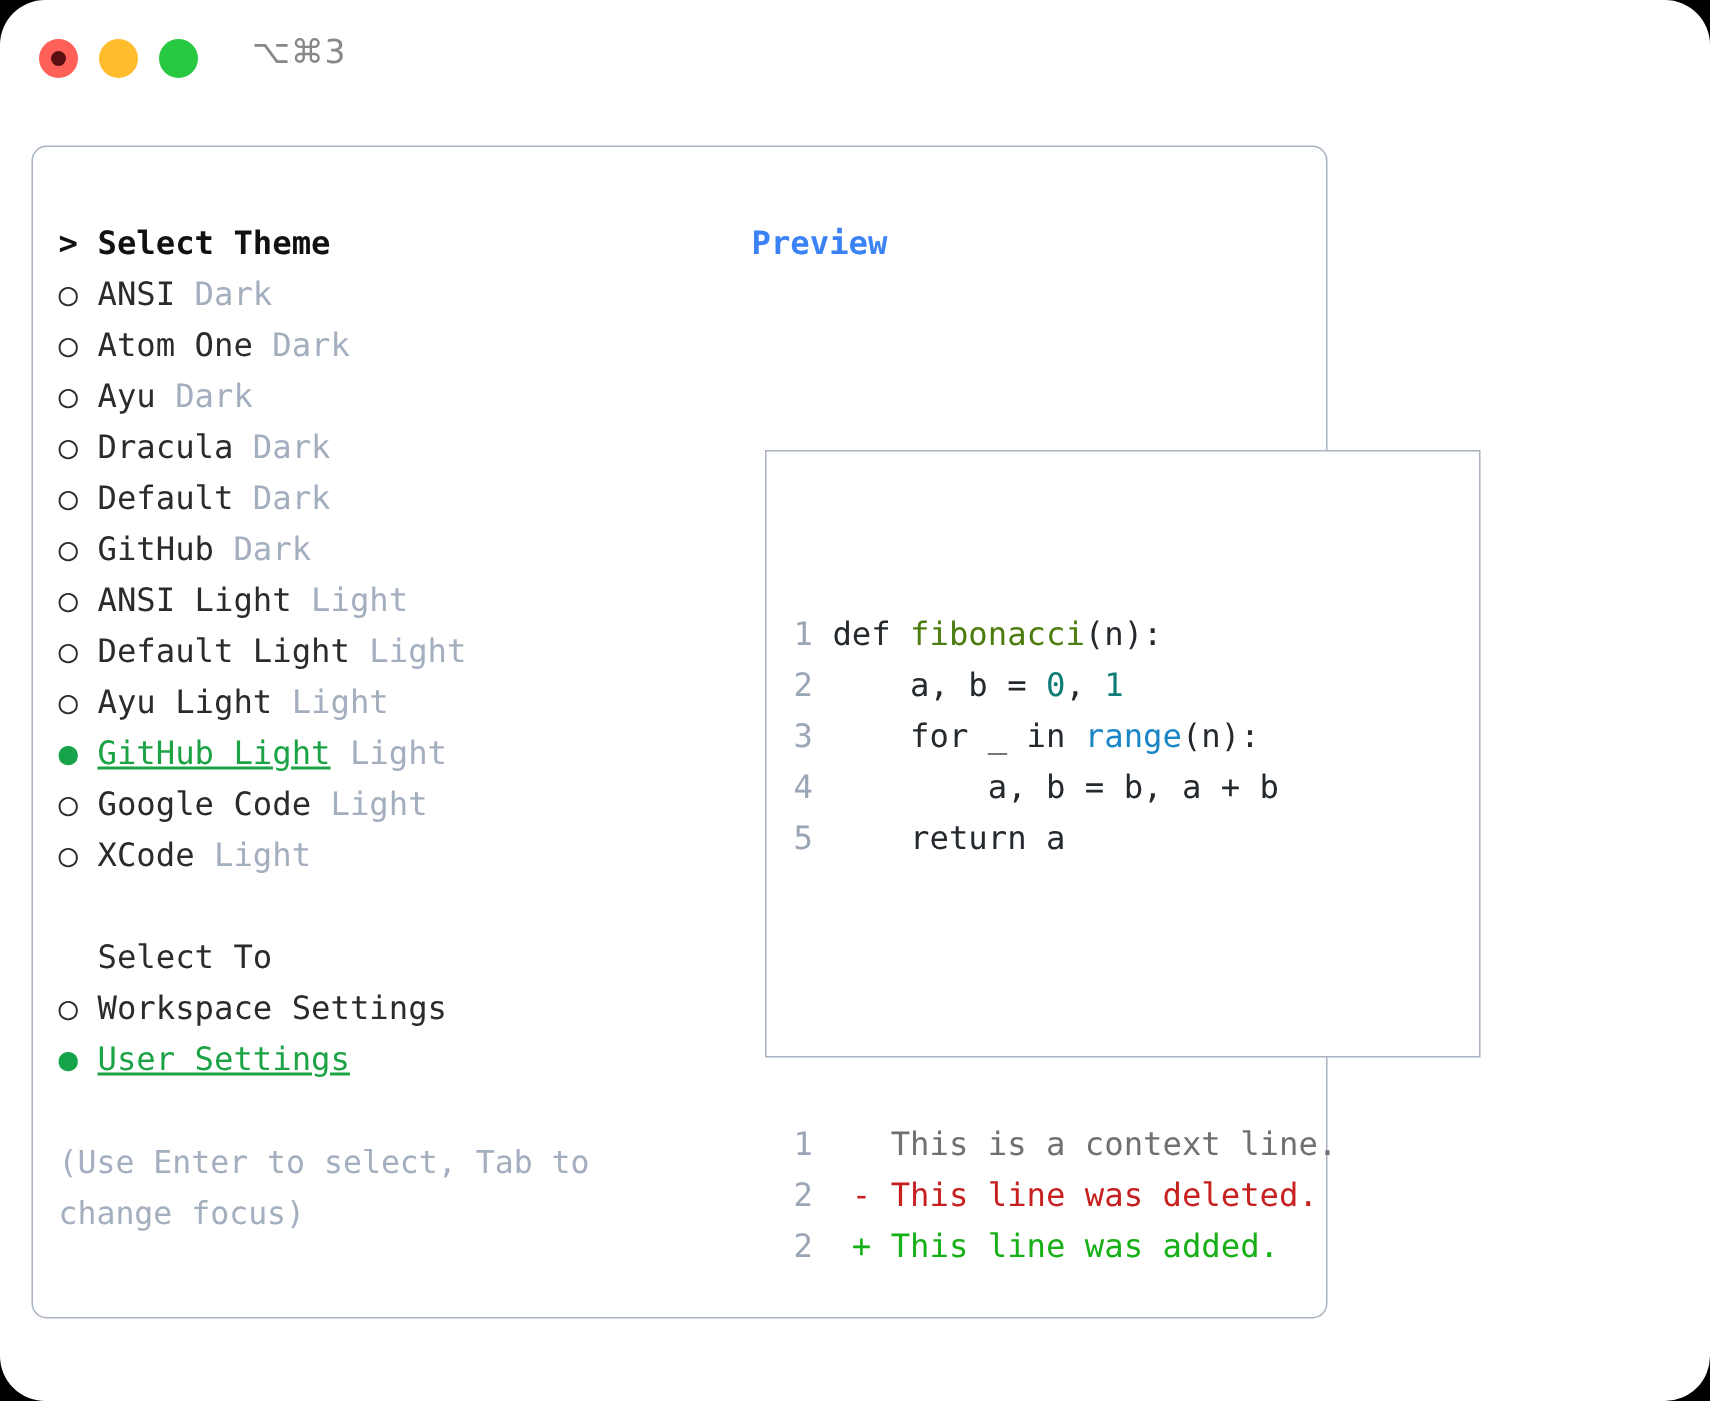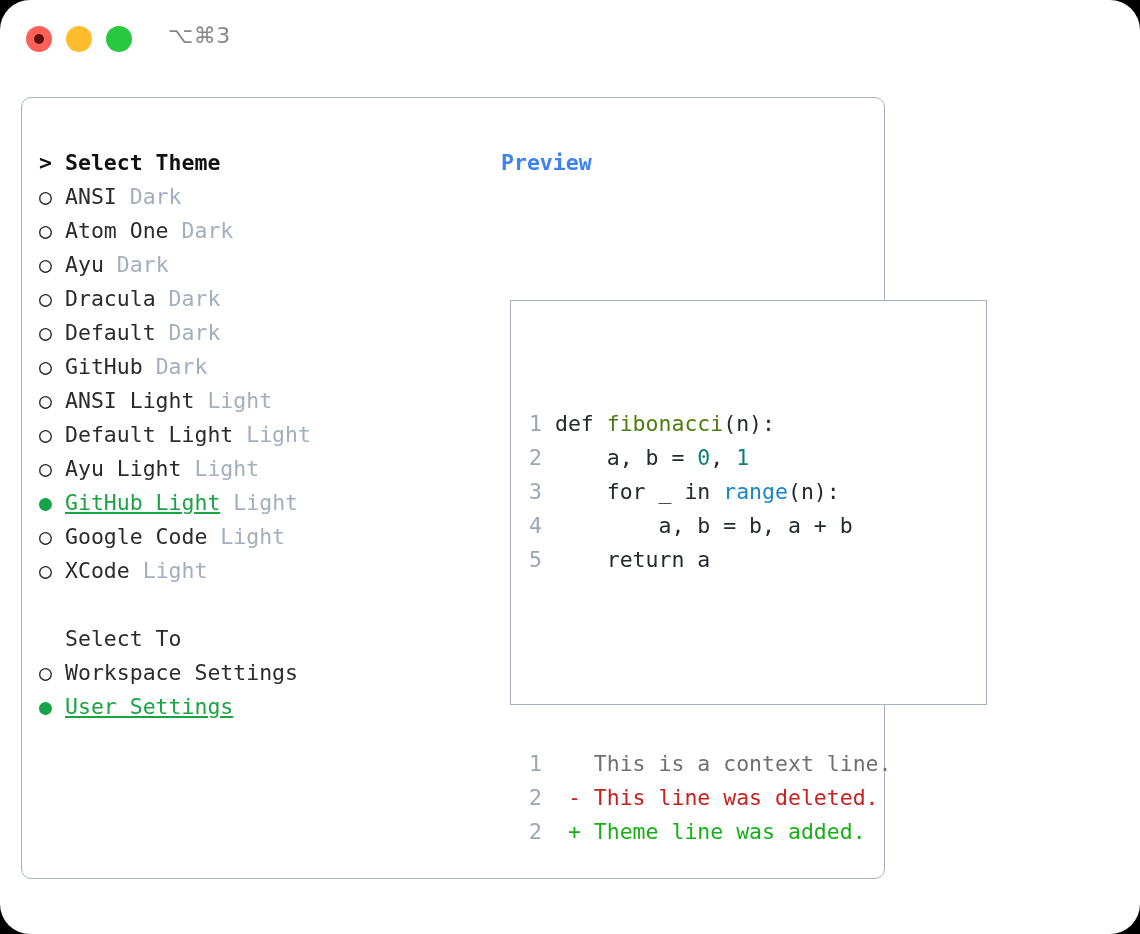--- a/index.html
+++ b/index.html
@@ -225,28 +225,29 @@
 
       <div class="row apply-label">Select To</div>
 
       <div id="apply-list">
           <div class="row"><span class="marker">○</span><span>Workspace Settings</span></div>
           <div class="row"><span class="marker bullet-filled">●</span><span class="sel">User Settings</span></div>
         </div>
 
       <div class="spacer-sm"></div>
 
+      <div class="hint">(Use Enter to select, Tab to change focus)</div>
     </div>
 
     <div class="right-col">
       <div class="preview-title">Preview</div>
     </div>
 
     <div class="preview-box">
       <div class="code-area">
         <div id="code-lines"><div><span class="ln">1</span> <span class="k-def">def </span><span class="k-fn">fibonacci</span><span class="k-plain">(n):</span></div><div><span class="ln">2</span> <span class="k-plain">    a, b = </span><span class="k-num">0</span><span class="k-plain">, </span><span class="k-num">1</span></div><div><span class="ln">3</span> <span class="k-plain">    for _ in </span><span class="k-call">range</span><span class="k-plain">(n):</span></div><div><span class="ln">4</span> <span class="k-plain">        a, b = b, a + b</span></div><div><span class="ln">5</span> <span class="k-plain">    return a</span></div></div>
         <div class="code-gap"></div>
-        <div id="diff-lines"><div><span class="ln">1</span>  <span class="d-ctx">  </span><span class="d-ctx">This is a context line.</span></div><div><span class="ln">2</span>  <span class="d-del">- </span><span class="d-del">This line was deleted.</span></div><div><span class="ln">2</span>  <span class="d-add">+ </span><span class="d-add">Theme line was added.</span></div></div>
+        <div id="diff-lines"><div><span class="ln">1</span>  <span class="d-ctx">  </span><span class="d-ctx">This is a context line.</span></div><div><span class="ln">2</span>  <span class="d-del">- </span><span class="d-del">This line was deleted.</span></div><div><span class="ln">2</span>  <span class="d-add">+ </span><span class="d-add">This line was added.</span></div></div>
       </div>
     </div>
 
   </div>
 </div>
 
 </body></html>

